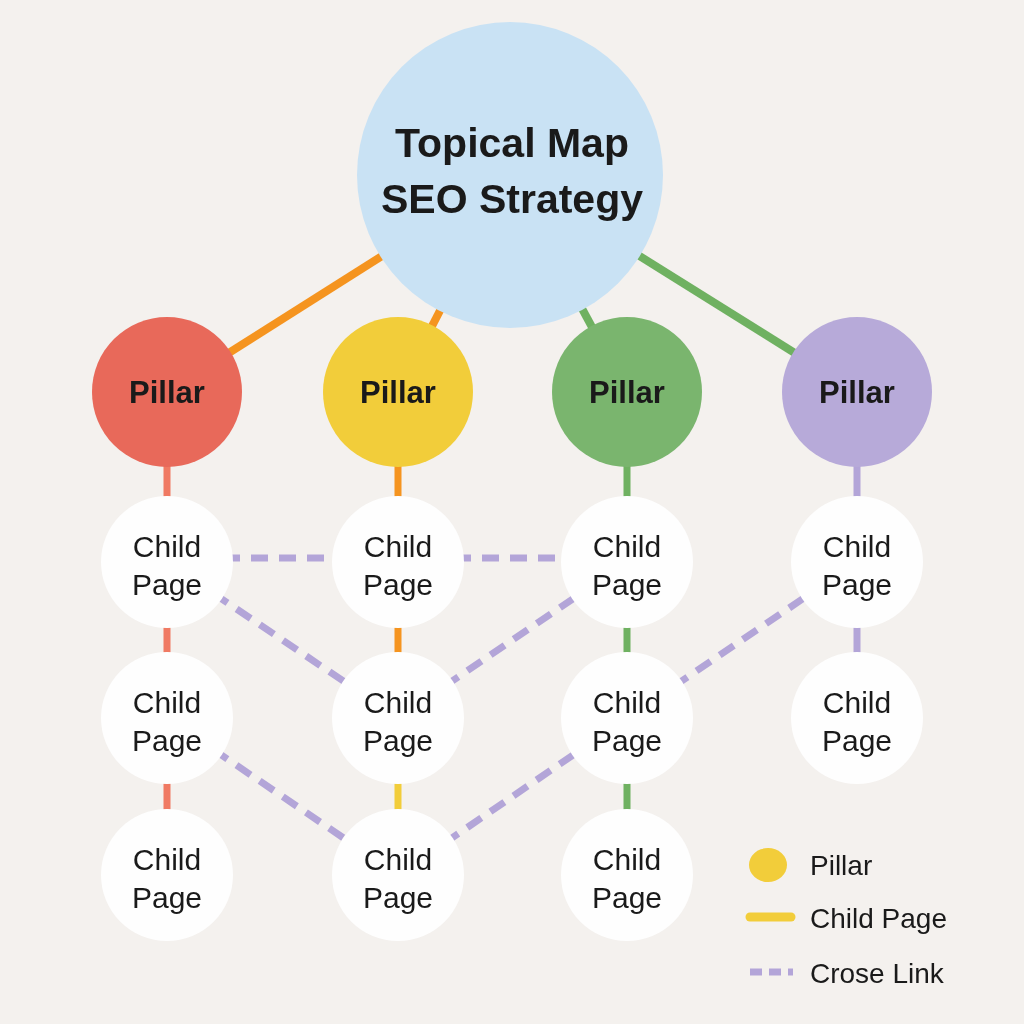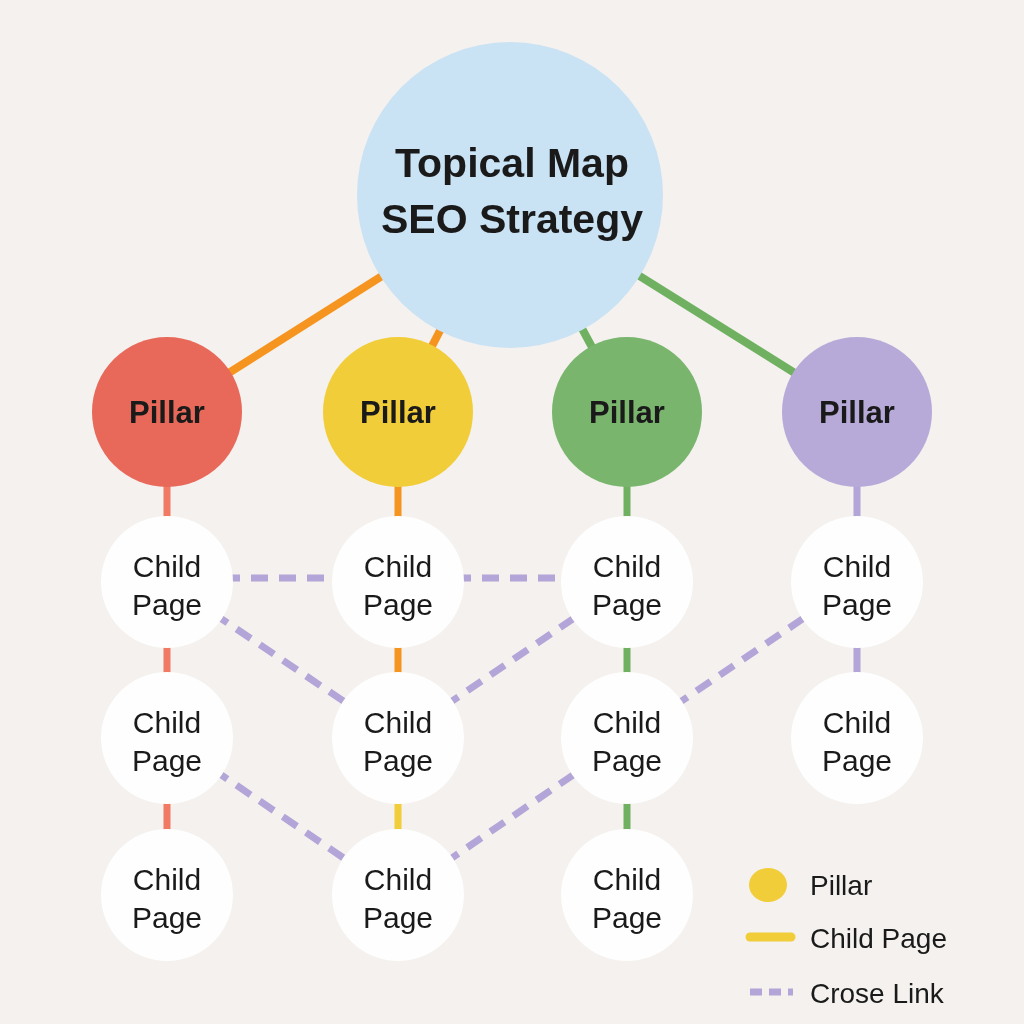--- a/index.html
+++ b/index.html
@@ -7,21 +7,20 @@
     padding: 0;
     width: 1024px;
     height: 1024px;
     overflow: hidden;
     background: #f4f1ee;
   }
   .canvas-wrap {
     width: 1024px;
     height: 880px;
     position: relative;
-    margin-top: 20px;
   }
   svg { display: block; }
   .hub-t {
     font-family: "Liberation Sans", "DejaVu Sans", sans-serif;
     font-weight: 700;
     font-size: 41px;
     text-anchor: middle;
   }
   .pillar-t {
     font-family: "Liberation Sans", "DejaVu Sans", sans-serif;

